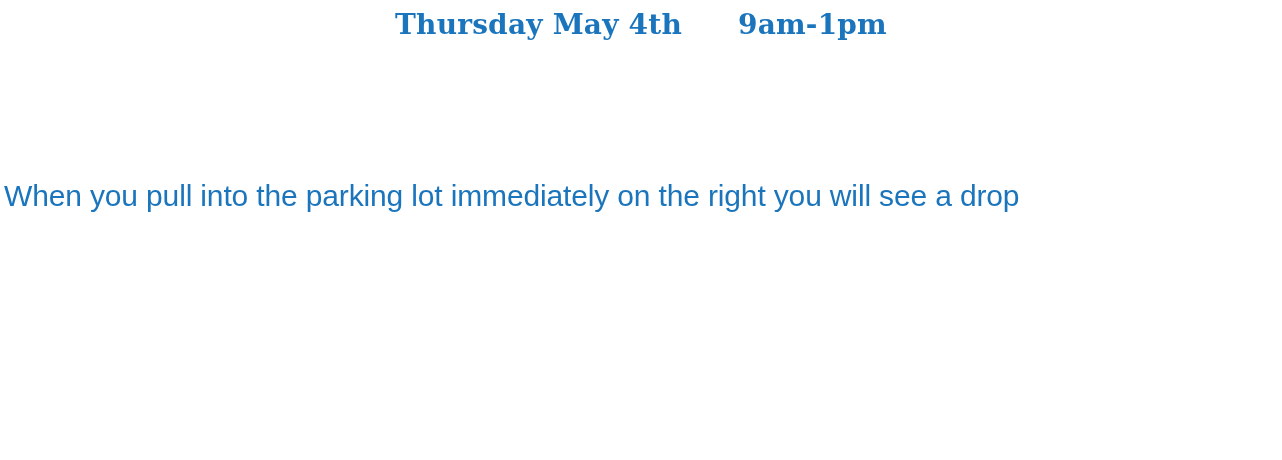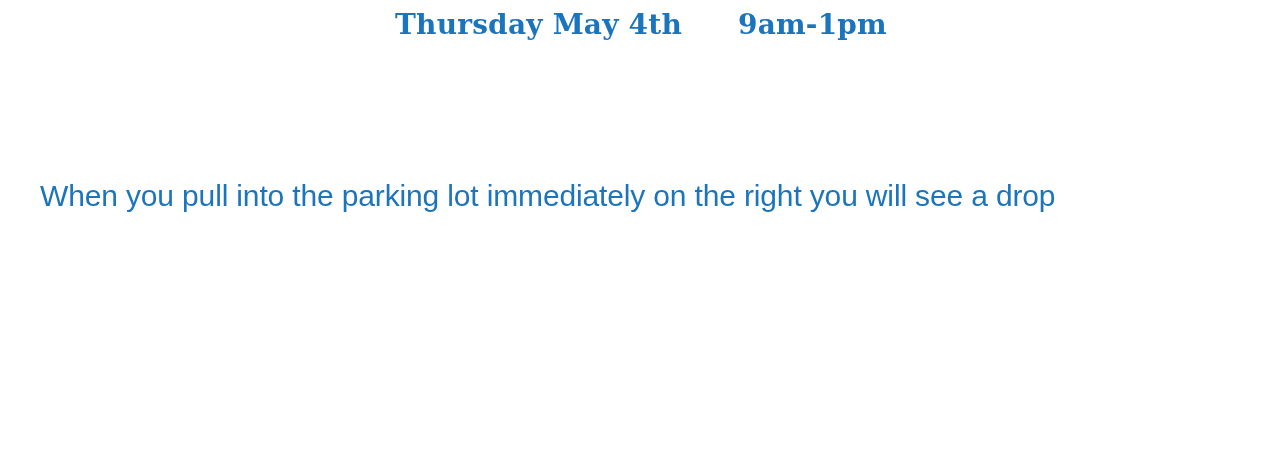--- a/index.html
+++ b/index.html
@@ -62,21 +62,20 @@
     line-height: 49.5px;
     letter-spacing: -0.15px;
   }
   .para {
     margin: 0;
     white-space: pre-wrap;
   }
   .para-line {
     display: block;
     white-space: pre;
-    margin-left: 36px;
   }
 </style>
 </head>
 <body>
 
 <div class="page">
 
   <div class="heading-row">
     <span class="heading-date">Thursday May 4th</span><span class="heading-gap"></span><span class="heading-time">9am-1pm</span>
   </div>

